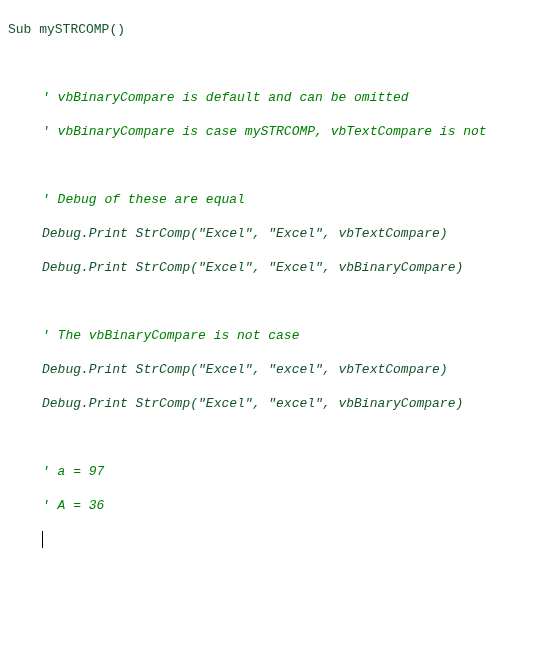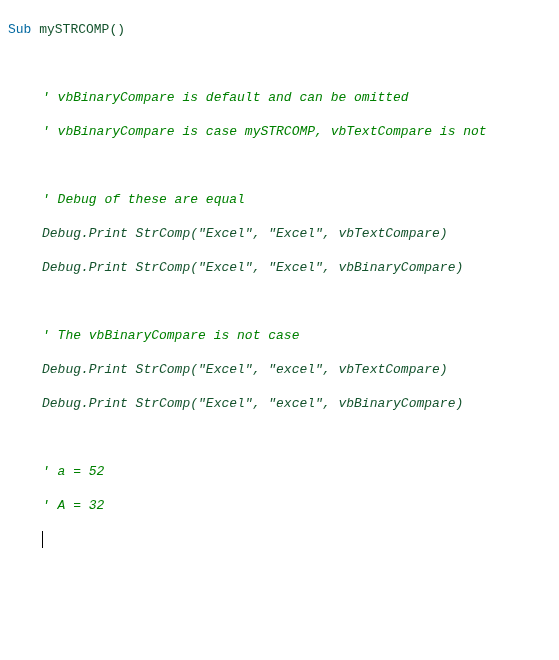--- a/index.html
+++ b/index.html
@@ -8,21 +8,21 @@
       background: #ffffff;
       font-family: Consolas, 'Courier New', monospace;
       font-size: 13px;
       line-height: 17px;
       color: #000000;
     }
     .code-editor {
       padding: 4px 8px;
       white-space: pre;
     }
-    .keyword { color: #0369a1; }
+    .keyword { color: #14532d; }
     .comment { color: #008000; }
     .normal { color: #14532d; }
     .line { display: block; }
     .indent1 { padding-left: 34px; font-style: italic; }
     .cursor-line {
       border-left: 1px solid #000;
       margin-left: 34px;
       height: 17px;
     }
   </style>
@@ -36,22 +36,22 @@
 <span class="line indent1 comment">' vbBinaryCompare is case mySTRCOMP, vbTextCompare is not</span>
 <span class="line"> </span>
 <span class="line indent1 comment">' Debug of these are equal</span>
 <span class="line indent1 normal">Debug.Print StrComp("Excel", "Excel", vbTextCompare)</span>
 <span class="line indent1 normal">Debug.Print StrComp("Excel", "Excel", vbBinaryCompare)</span>
 <span class="line"> </span>
 <span class="line indent1 comment">' The vbBinaryCompare is not case</span>
 <span class="line indent1 normal">Debug.Print StrComp("Excel", "excel", vbTextCompare)</span>
 <span class="line indent1 normal">Debug.Print StrComp("Excel", "excel", vbBinaryCompare)</span>
 <span class="line"> </span>
-<span class="line indent1 comment">' a = 52</span>
-<span class="line indent1 comment">' A = 32</span>
+<span class="line indent1 comment">' a = 97</span>
+<span class="line indent1 comment">' A = 36</span>
 <div class="cursor-line"></div>
 
 
 
 
 
 
 
 
 

